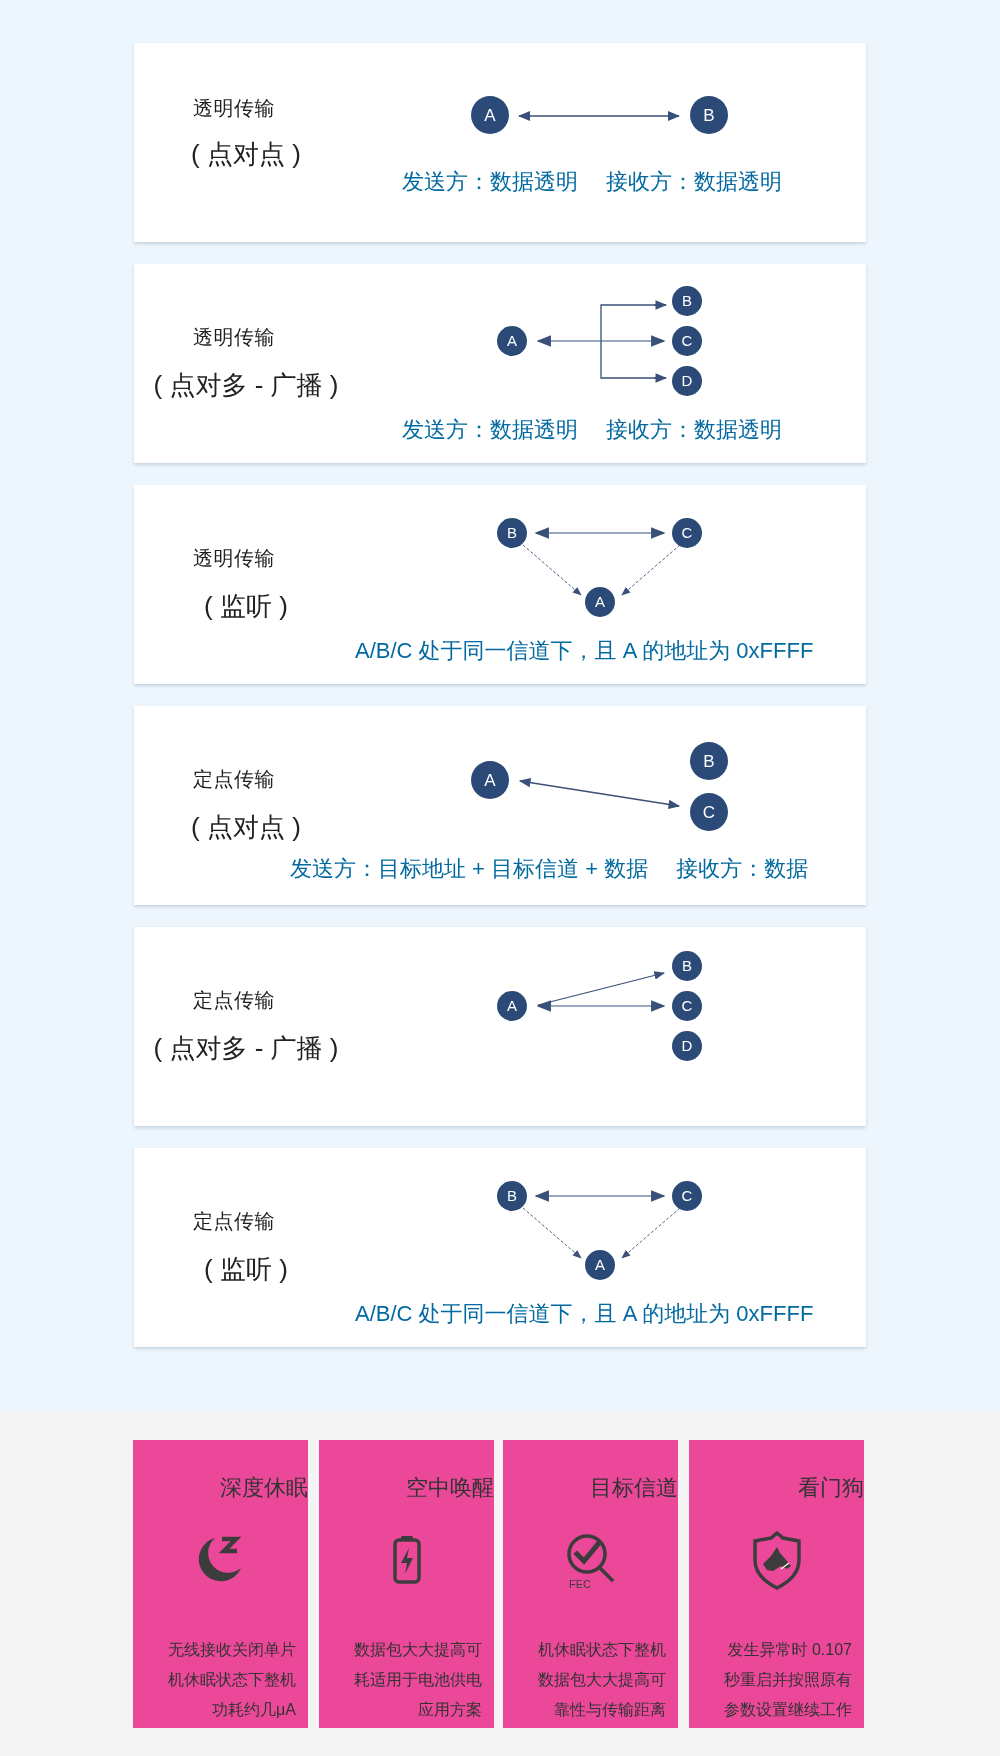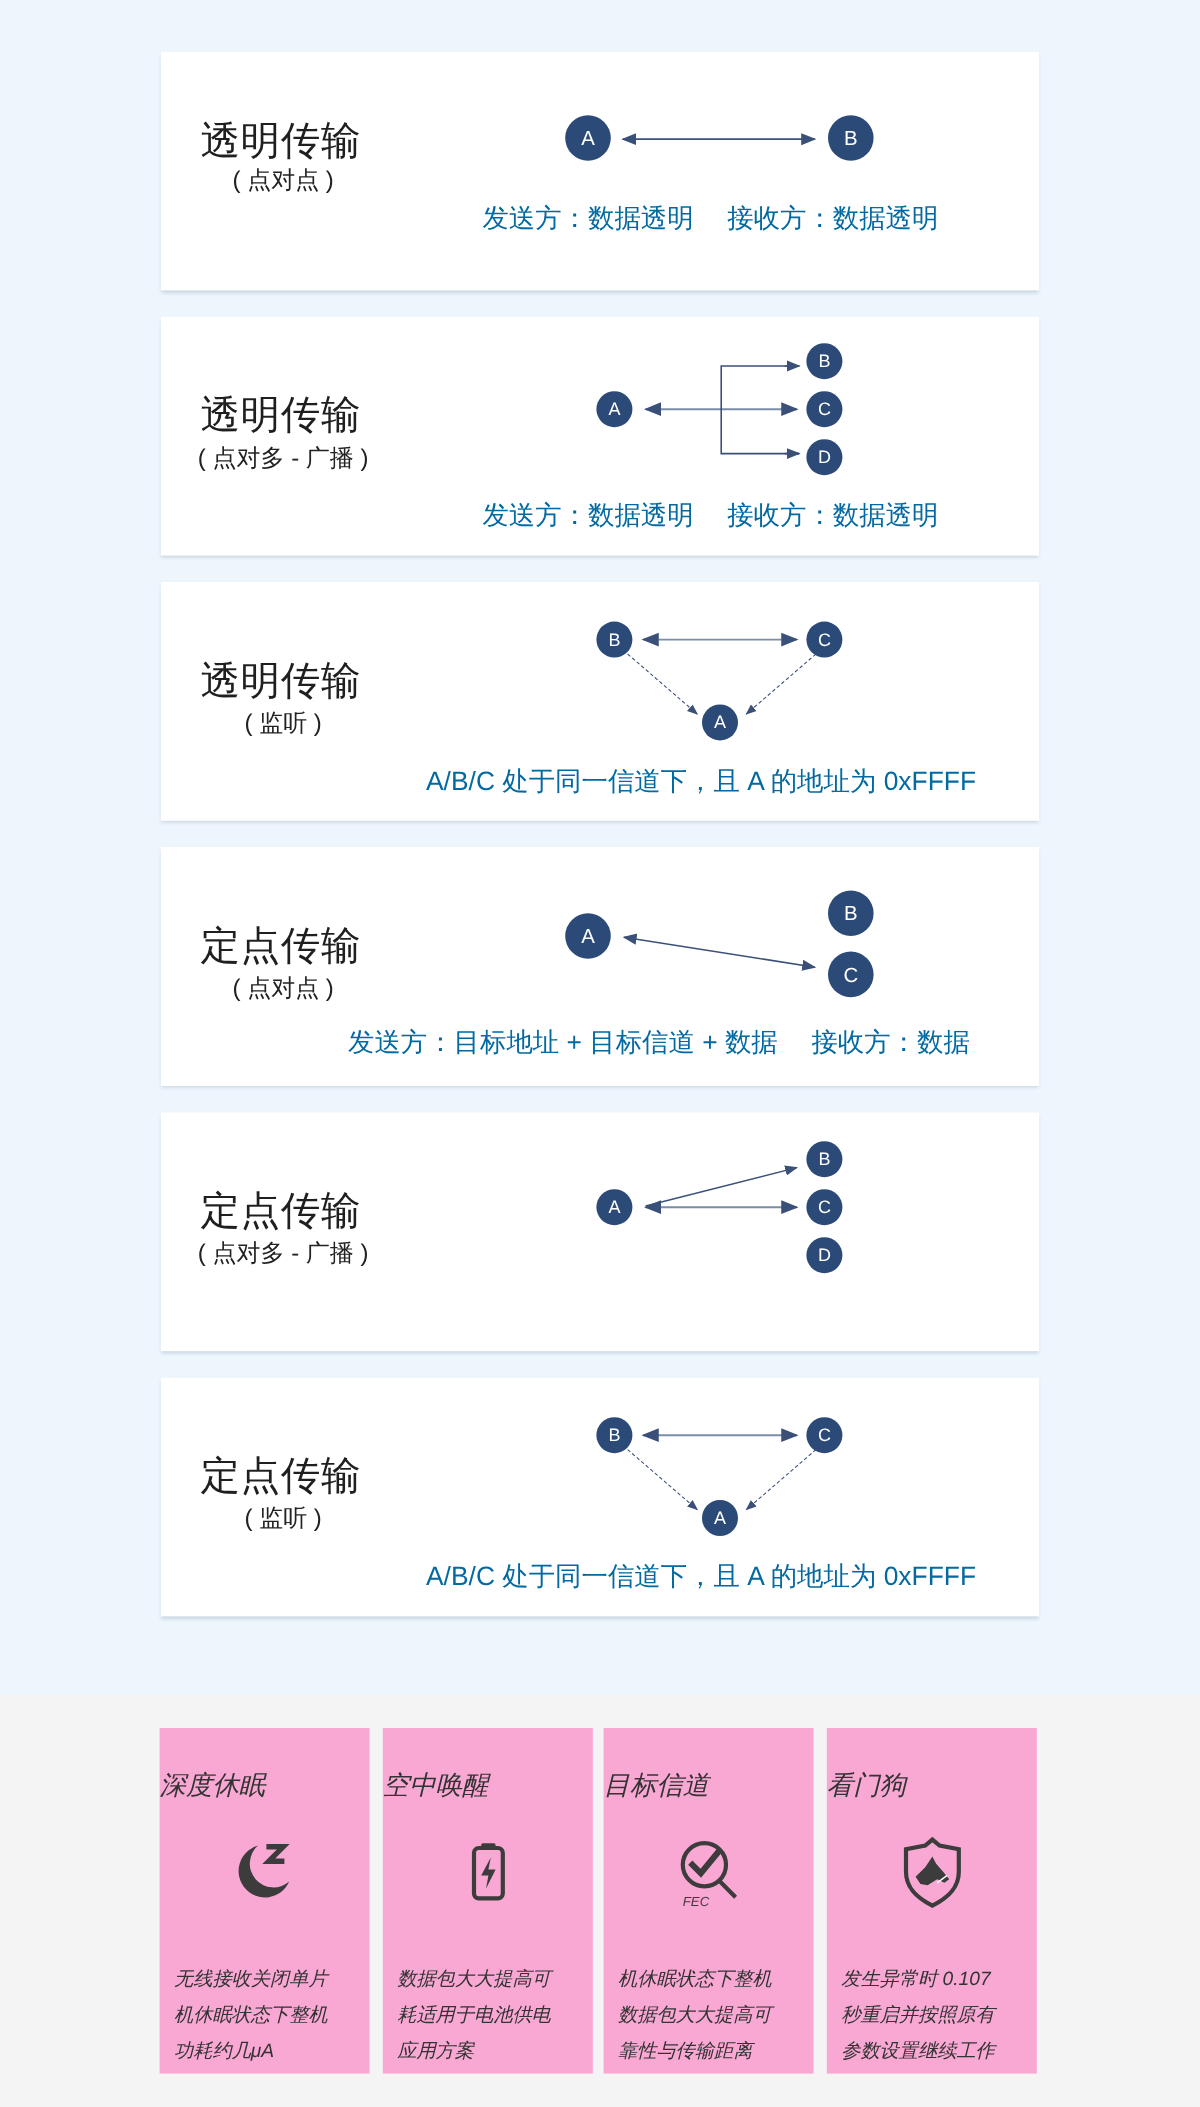--- a/index.html
+++ b/index.html
@@ -15,30 +15,30 @@
     width: 732px;
     height: 199px;
     background: #ffffff;
     box-shadow: 0 2px 3px rgba(150,170,190,0.45);
   }
   .mode-title {
     position: absolute;
     left: 0;
     width: 200px;
     text-align: center;
-    font-size: 33px;
+    font-size: 20px;
     color: #1f1f1f;
     letter-spacing: 0.5px;
   }
   .mode-sub {
     position: absolute;
-    left: 2px;
+    left: 12px;
     width: 200px;
     text-align: center;
-    font-size: 20px;
+    font-size: 26px;
     color: #222222;
   }
   .diagram {
     position: absolute;
     left: 0; top: 0;
     width: 732px; height: 199px;
   }
   .desc {
     position: absolute;
     font-size: 22px;
@@ -51,23 +51,22 @@
     position: absolute;
     left: 0; top: 1412px;
     width: 1000px; height: 344px;
     background: #f4f4f4;
   }
   .feature-card {
     position: absolute;
     top: 28px;
     width: 175px;
     height: 288px;
-    background: #f9a8d4;
-    text-align: left;
-    font-style: italic;
+    background: #ec4899;
+    text-align: right;
   }
   .feature-title {
     position: absolute;
     top: 33px; left: 0; width: 100%;
     font-size: 22px;
     color: #333333;
   }
   .feature-icon {
     position: absolute;
     top: 90px;

